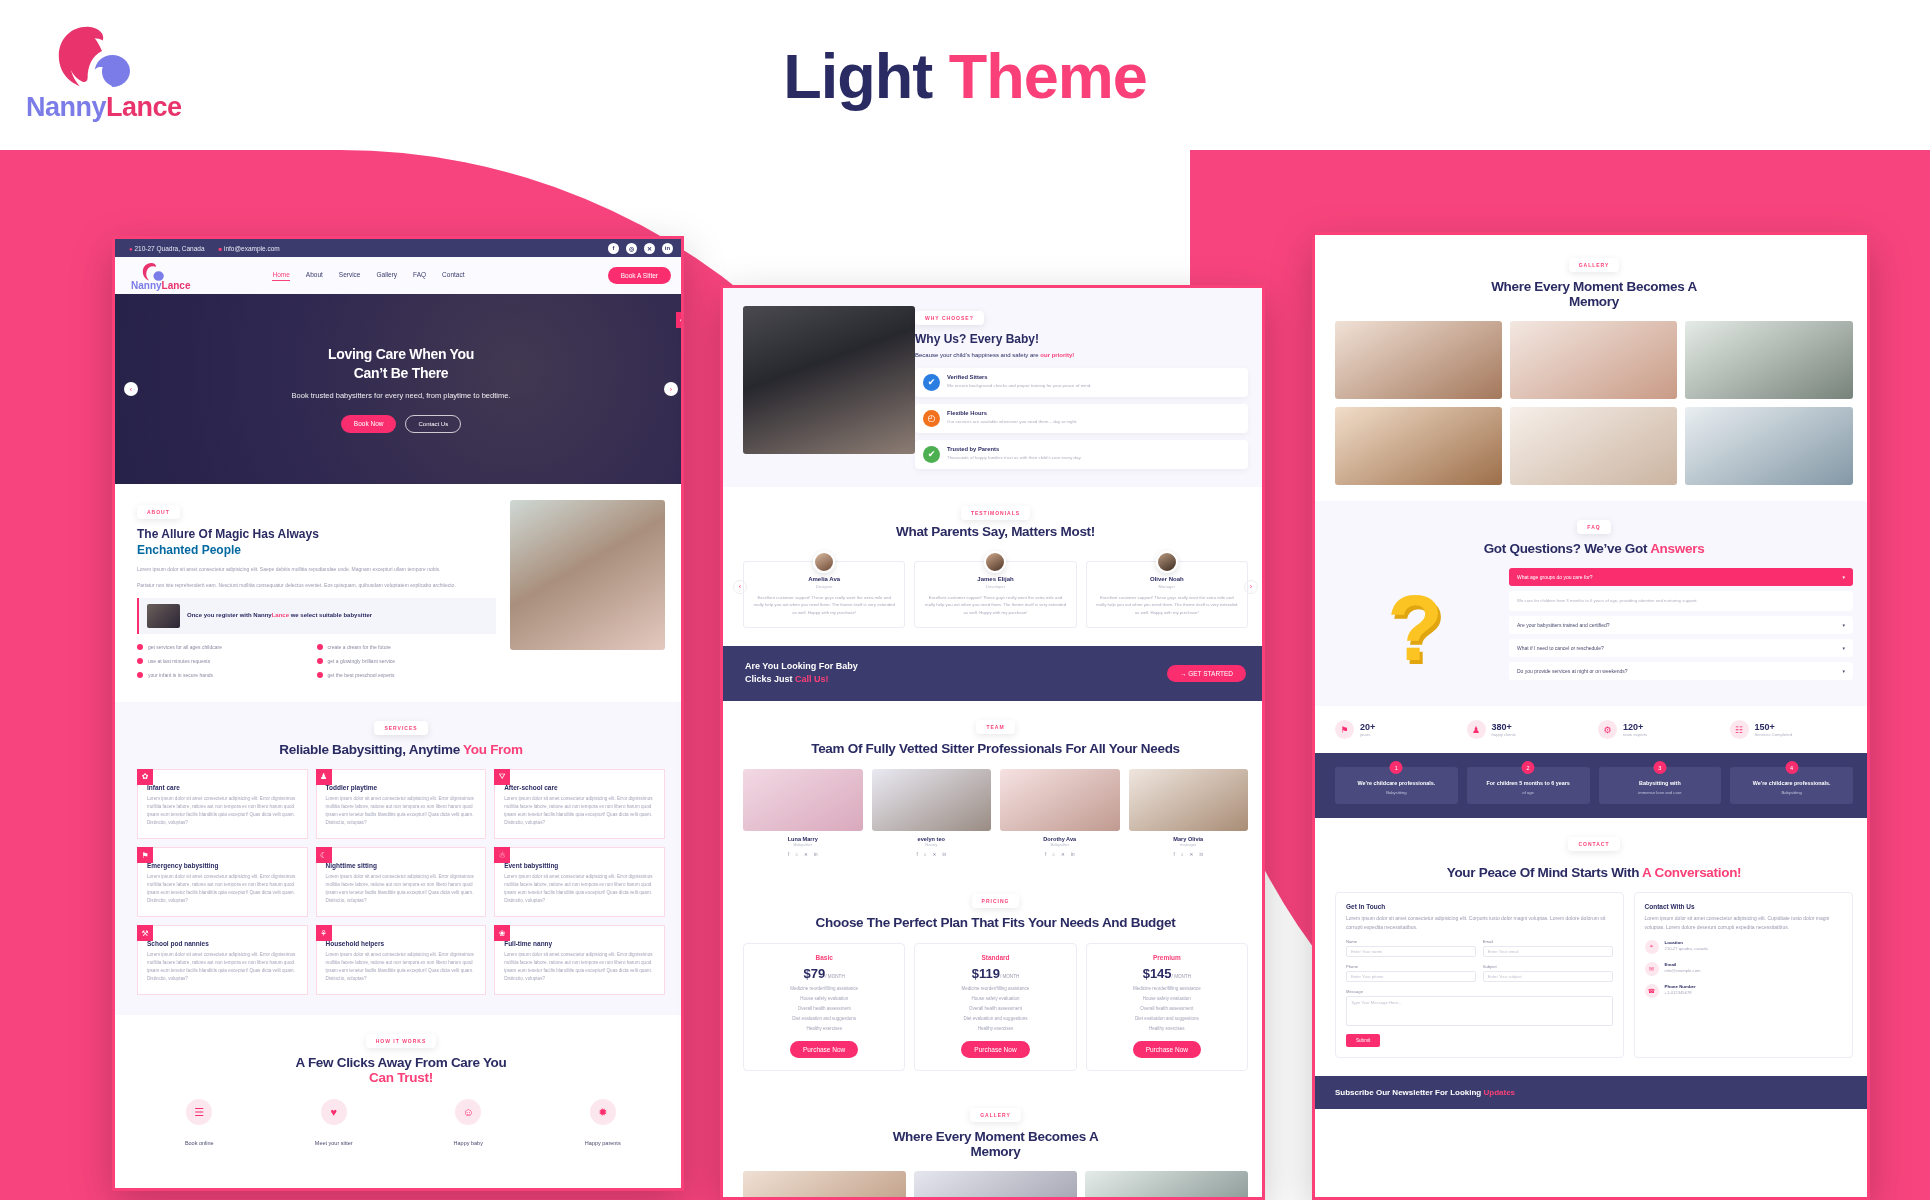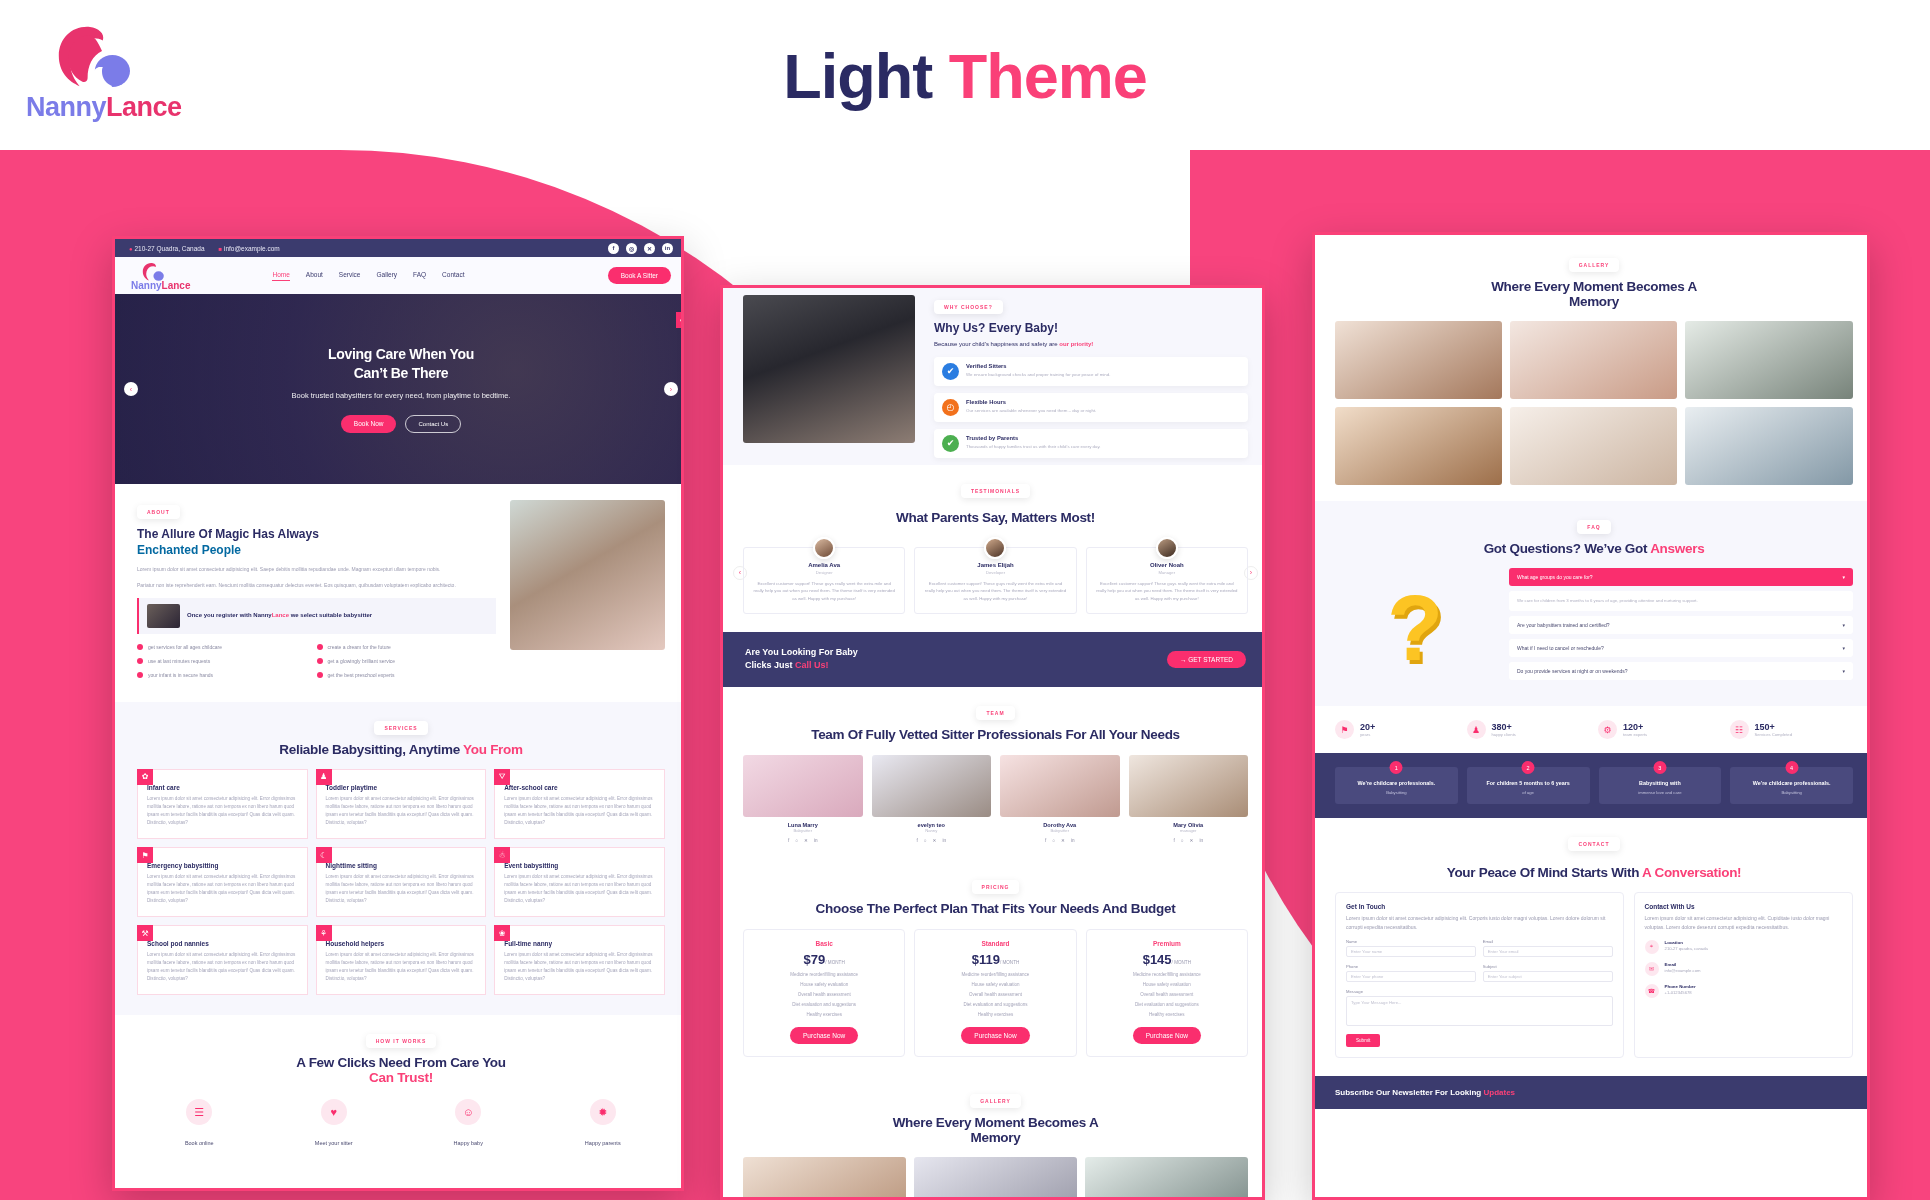--- a/index.html
+++ b/index.html
@@ -141,21 +141,21 @@
 
   
   .how { background:#fff; padding:14px 22px 16px; }
   .how-grid{display:flex;gap:10px;margin-top:14px;}
   .how-i{flex:1;text-align:center;}
   .how-c{width:26px;height:26px;border-radius:50%;background:#fde7ef;color:#fa2e6e;
     display:flex;align-items:center;justify-content:center;font-size:11px;margin:0 auto 6px;}
   .how-i span{font-size:5.5px;color:#4a4a70;}
 
   
-  .why { background:#f7f7fd; padding:7px 20px; display:flex; gap:19px; }
+  .why { background:#f7f7fd; padding:18px 20px; display:flex; gap:0; }
   .why-img{width:172px;height:148px;border-radius:3px;flex:none;
     background:linear-gradient(160deg,#4a4a50 0%,#27272e 40%,#8d7d74 100%);}
   .why-r{flex:1;}
   .why-r h2{font-size:12px;color:#2b2b63;font-weight:bold;margin-top:7px;}
   .why-sub{font-size:6px;color:#2b2b63;margin-top:5px;line-height:1.6;}
   .why-sub .pk{color:#fa4078;font-weight:bold;}
   .feat{background:#fff;border-radius:4px;padding:6px 8px;display:flex;gap:7px;
     align-items:center;margin-top:7px;box-shadow:0 2px 6px rgba(0,0,0,.05);}
   .feat-ico{width:17px;height:17px;border-radius:50%;flex:none;
     display:flex;align-items:center;justify-content:center;font-size:9px;color:#fff;}
@@ -419,21 +419,21 @@
             <div class="svc-ico">❀</div>
             <h4>Full-time nanny</h4>
             <p>Lorem ipsum dolor sit amet consectetur adipisicing elit. Error dignissimos mollitia facere labore, ratione aut non tempora ex non libero harum quod ipsam eum tenetur facilis blanditiis quia excepturi! Quas dicta velit quam. Distinctio, voluptas?</p>
           </div>
     </div>
   </div>
 
   <div class="how">
     <div class="center"><div class="tagbox">HOW IT WORKS</div></div>
     <div class="sec-title center" style="margin-top:7px;">
-      <span>A Few Clicks Need From Care You</span><br><span class="pk">Can Trust!</span>
+      <span>A Few Clicks Away From Care You</span><br><span class="pk">Can Trust!</span>
     </div>
     <div class="how-grid">
       <div class="how-i"><div class="how-c">☰</div><span>Book online</span></div>
       <div class="how-i"><div class="how-c">♥</div><span>Meet your sitter</span></div>
       <div class="how-i"><div class="how-c">☺</div><span>Happy baby</span></div>
       <div class="how-i"><div class="how-c">✹</div><span>Happy parents</span></div>
     </div>
   </div>
  </div>
 </div>
@@ -466,21 +466,21 @@
         <div>
               <h5>Trusted by Parents</h5>
               <p>Thousands of happy families trust us with their child’s care every day.</p>
             </div>
       </div>
     </div>
   </div>
 
   <div class="testi">
     <div class="center"><div class="tagbox">TESTIMONIALS</div></div>
-    <div class="sec-title center" style="margin-top:12px;text-align:center;">What Parents Say, Matters Most!</div>
+    <div class="sec-title center" style="margin-top:4px;text-align:center;">What Parents Say, Matters Most!</div>
     <div class="arrow l" style="top:auto;bottom:45px;left:10px;border:1px solid #eee;">‹</div>
     <div class="arrow r" style="top:auto;bottom:45px;right:10px;border:1px solid #eee;">›</div>
     <div class="t-grid">
       <div class="t-card">
         <div class="t-av" style="background:linear-gradient(150deg,#d9b9a0,#6e4a36)"></div>
         <h5>Amelia Ava</h5>
             <div class="role">Designer</div>
         <p>Excellent customer support! These guys really went the extra mile and really help you out when you need them. The theme itself is very extended as well. Happy with my purchase!</p>
       </div>
       <div class="t-card">

